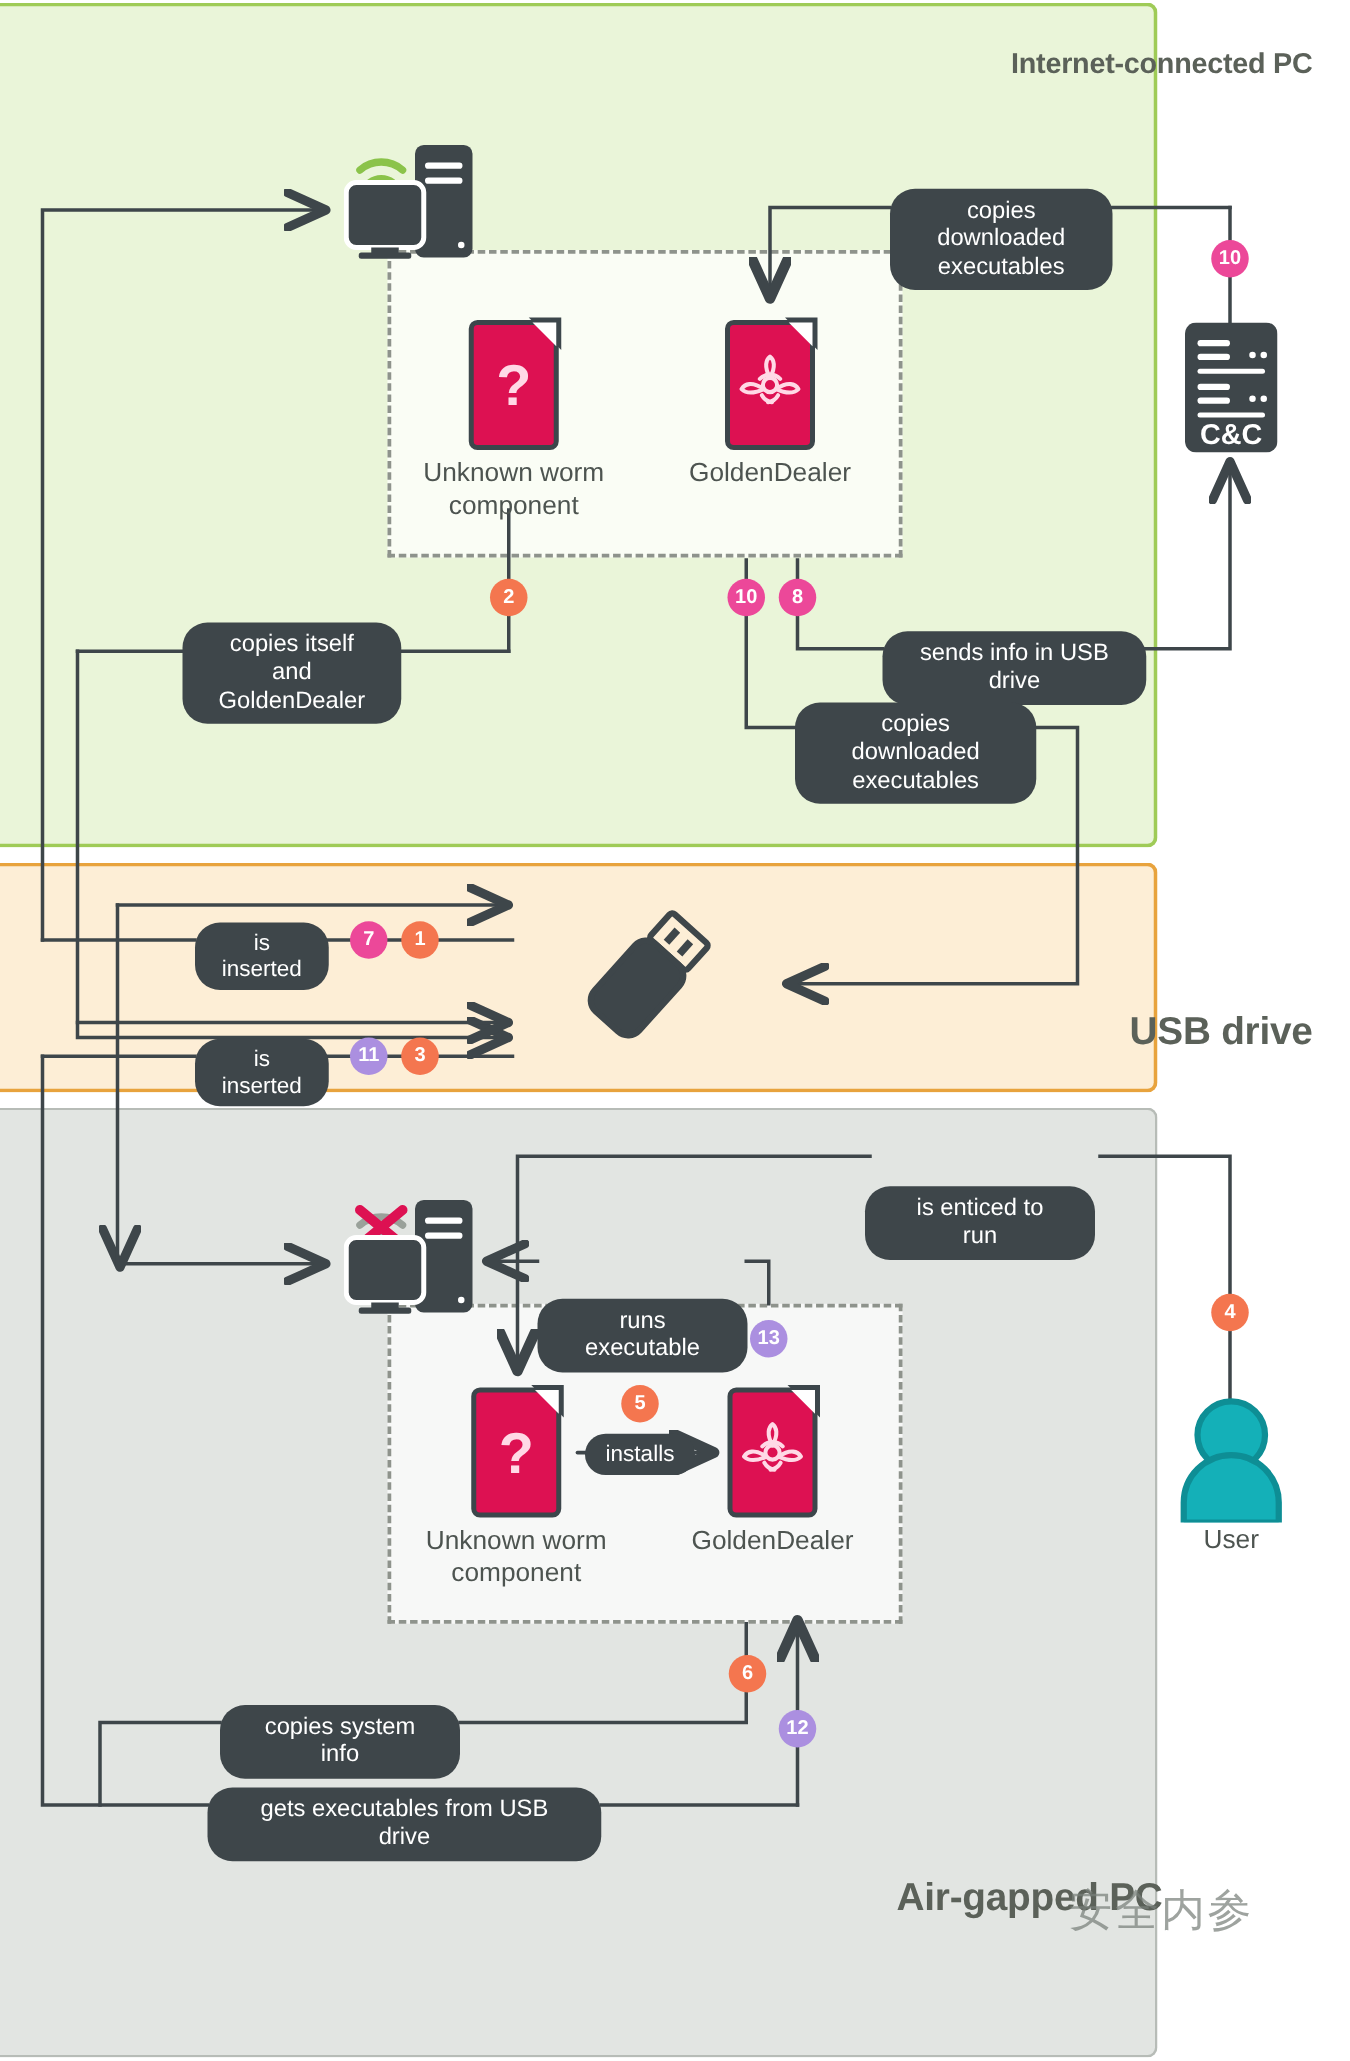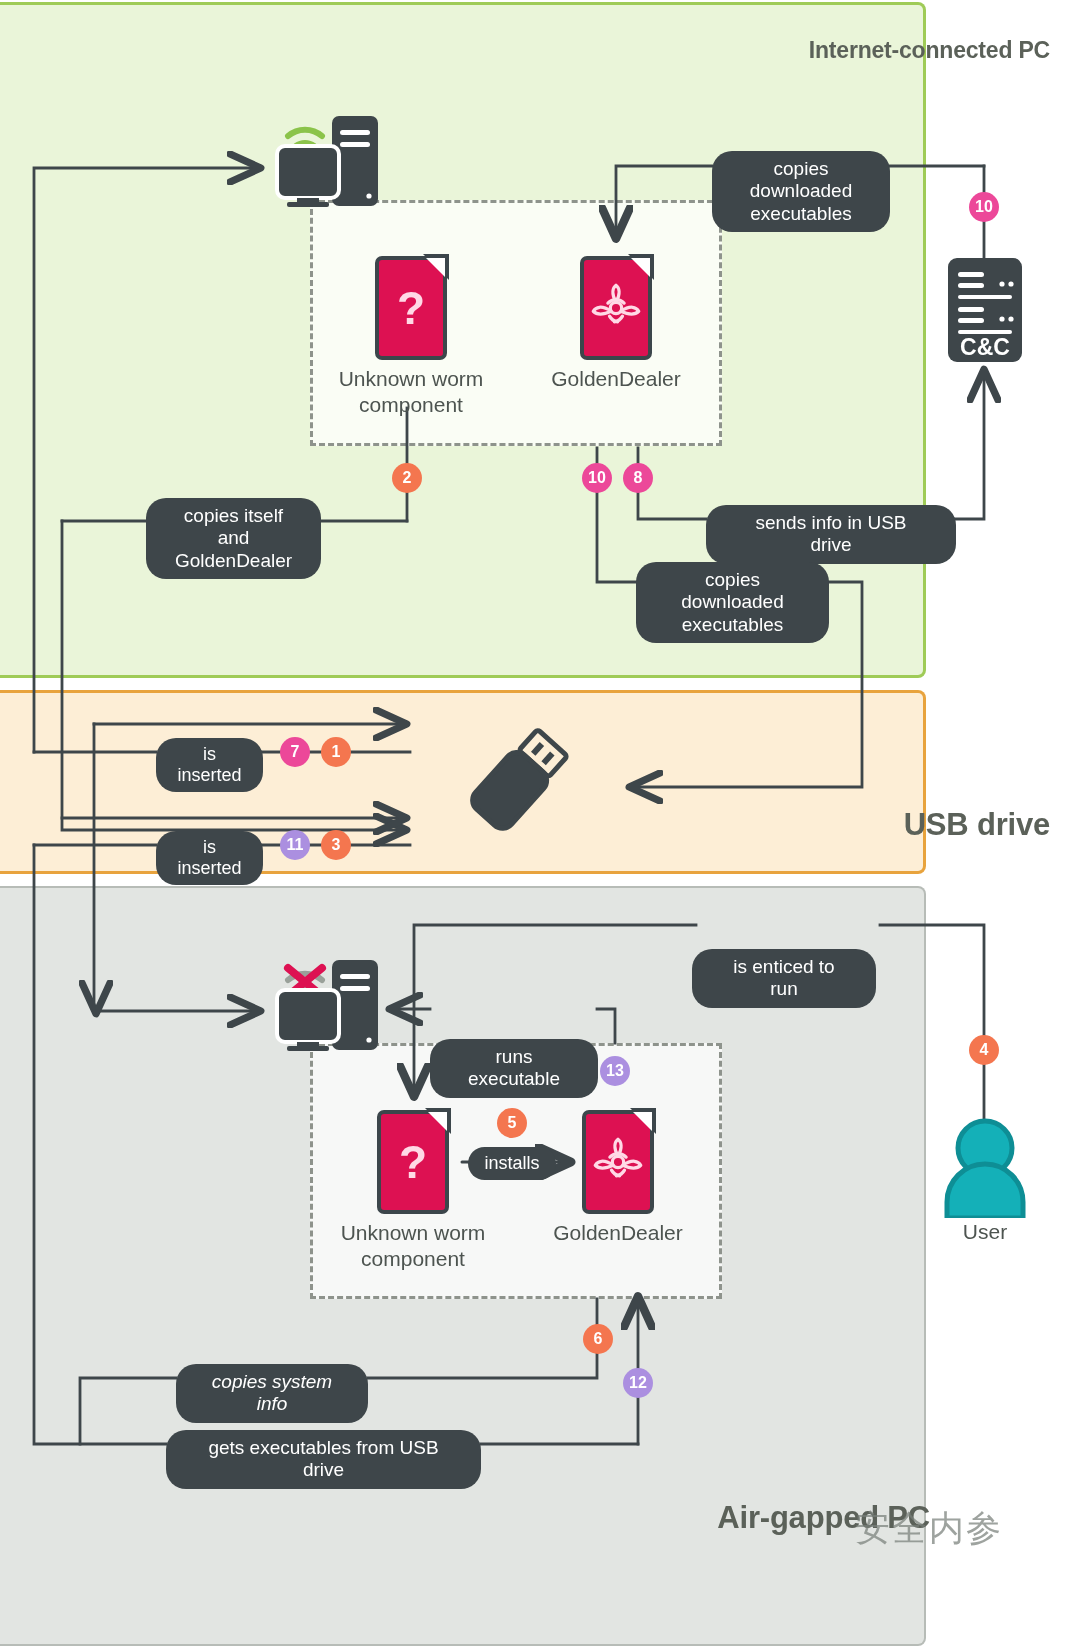--- a/index.html
+++ b/index.html
@@ -256,36 +256,36 @@
     </svg>
   </div>
   <div class="txt" style="left:930px;top:1220px;width:110px;text-align:center;font-size:21px;color:#4d5450;font-weight:500;">User</div>
 
   <div class="pill" style="left:712px;top:151px;width:178px;">copies downloaded
 executables</div>
 
   <div class="pill" style="left:146px;top:498px;width:175px;">copies itself and
 GoldenDealer</div>
 
-  <div class="pill" style="left:706px;top:505px;width:250px;">sends info in USB drive</div>
+  <div class="pill" style="left:706px;top:505px;width:211px;">sends info in USB drive</div>
 
   <div class="pill" style="left:636px;top:562px;width:193px;">copies downloaded
 executables</div>
 
   <div class="pill sm" style="left:156px;top:738px;width:107px;">is inserted</div>
 
   <div class="pill sm" style="left:156px;top:831px;width:107px;">is inserted</div>
 
   <div class="pill" style="left:692px;top:911px;width:184px;margin-top:38px;">is enticed to run</div>
 
   <div class="pill" style="left:430px;top:995px;width:168px;margin-top:44px;">runs executable</div>
 
   <div class="pill sm" style="left:468px;top:1147px;width:88px;">installs</div>
 
-  <div class="pill" style="left:176px;top:1364px;width:192px;font-style:italic;">copies system info</div>
+  <div class="pill" style="left:176px;top:1364px;width:192px;">copies system info</div>
 
   <div class="pill" style="left:166px;top:1430px;width:315px;">gets executables from USB drive</div>
 
   <div class="badge b-pink" style="left:969px;top:192px;">10</div>
   <div class="badge b-orange" style="left:392px;top:463px;">2</div>
   <div class="badge b-pink" style="left:582px;top:463px;">10</div>
   <div class="badge b-pink" style="left:623px;top:463px;">8</div>
   <div class="badge b-pink" style="left:280px;top:737px;">7</div>
   <div class="badge b-orange" style="left:321px;top:737px;">1</div>
   <div class="badge b-purple" style="left:280px;top:830px;">11</div>

